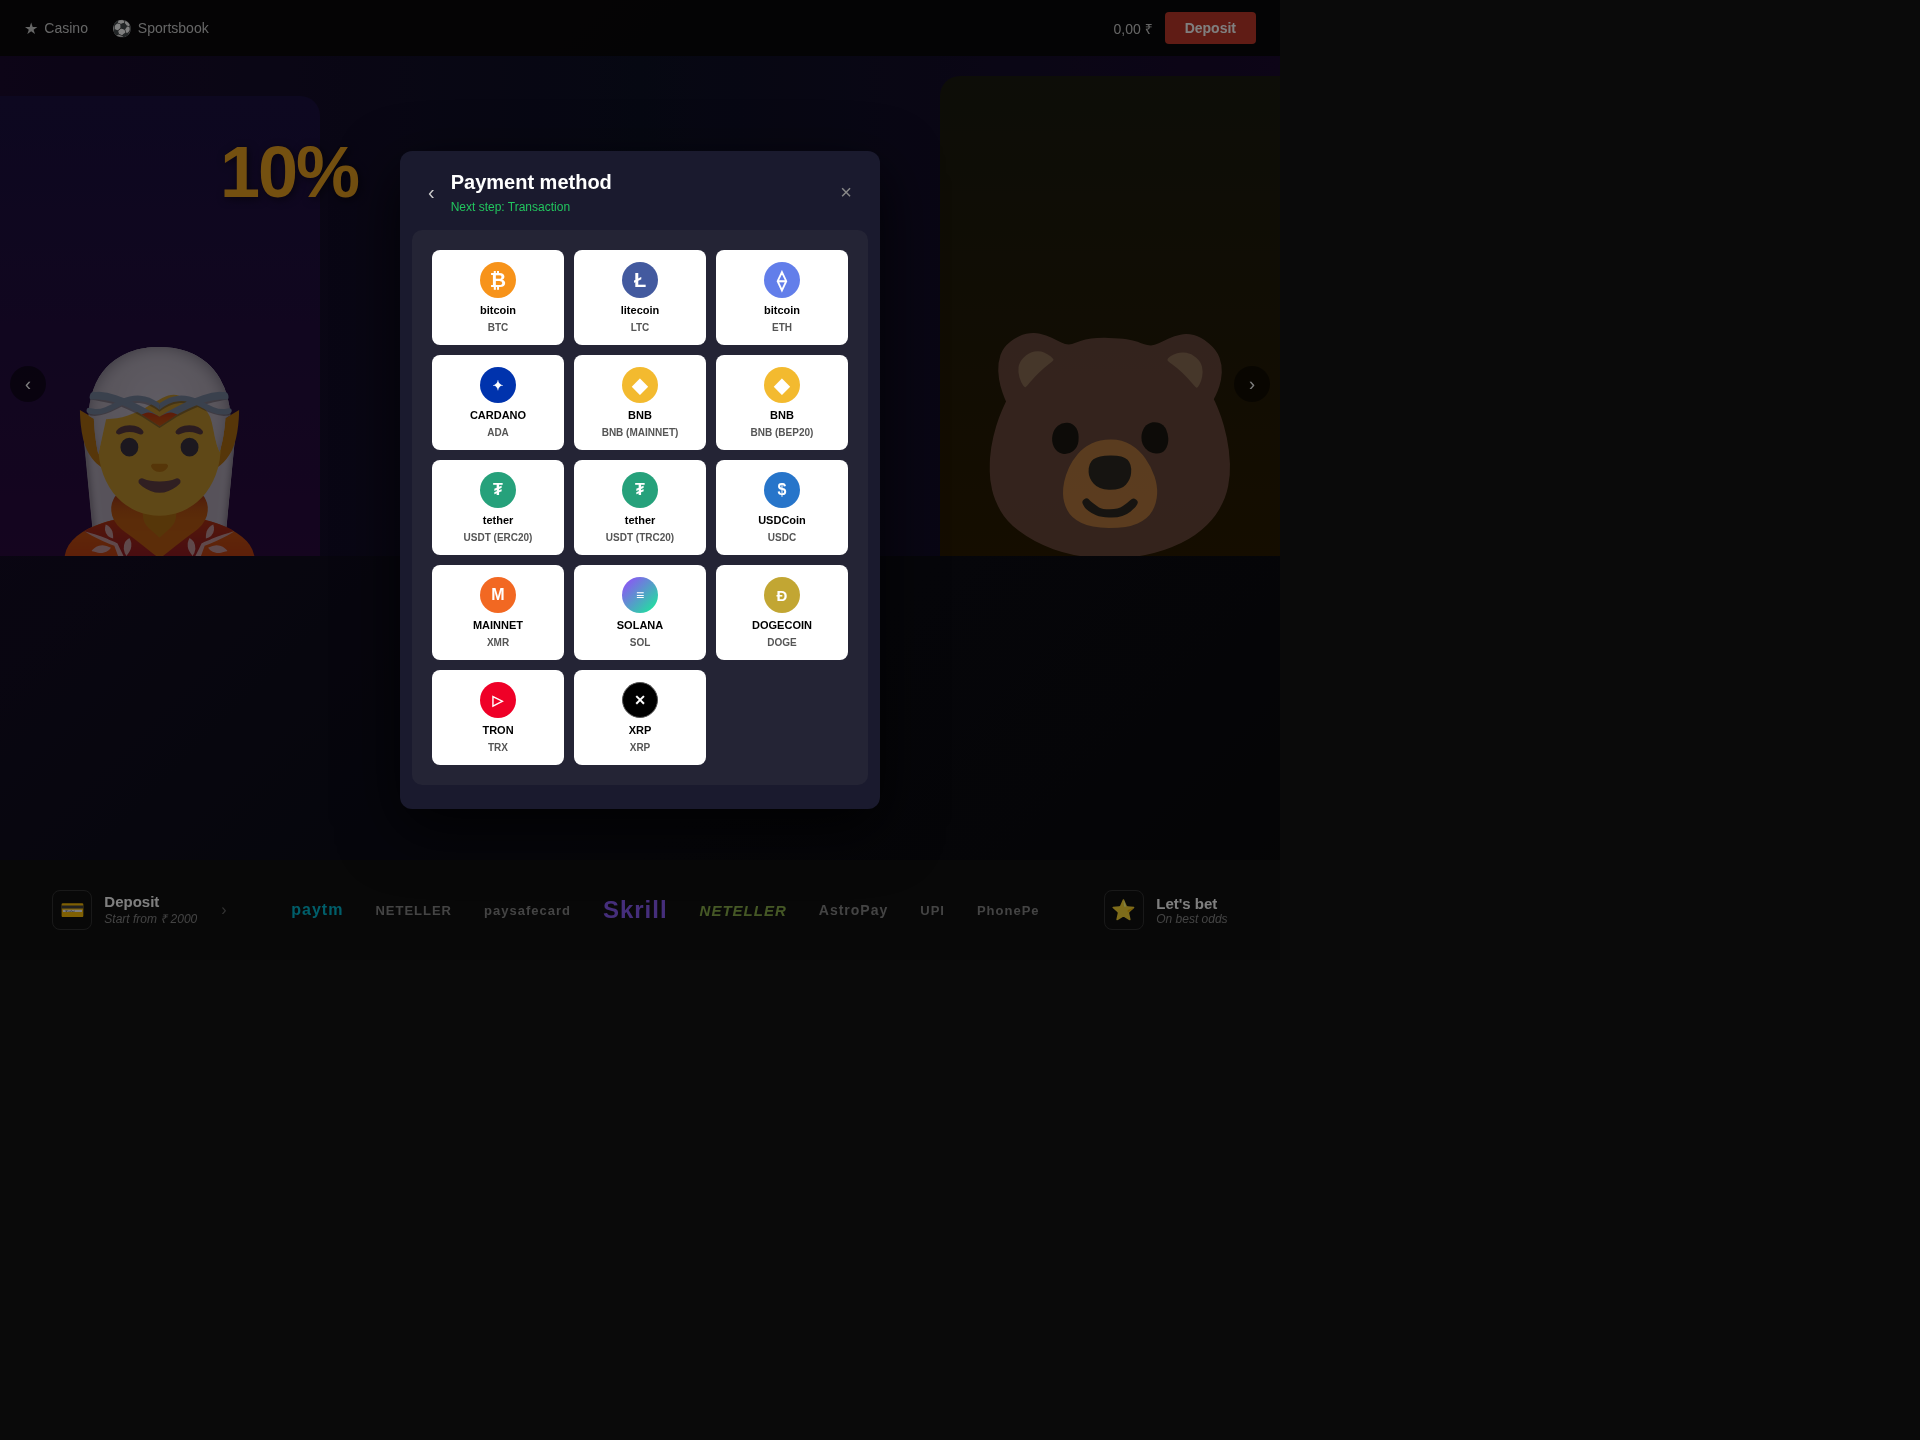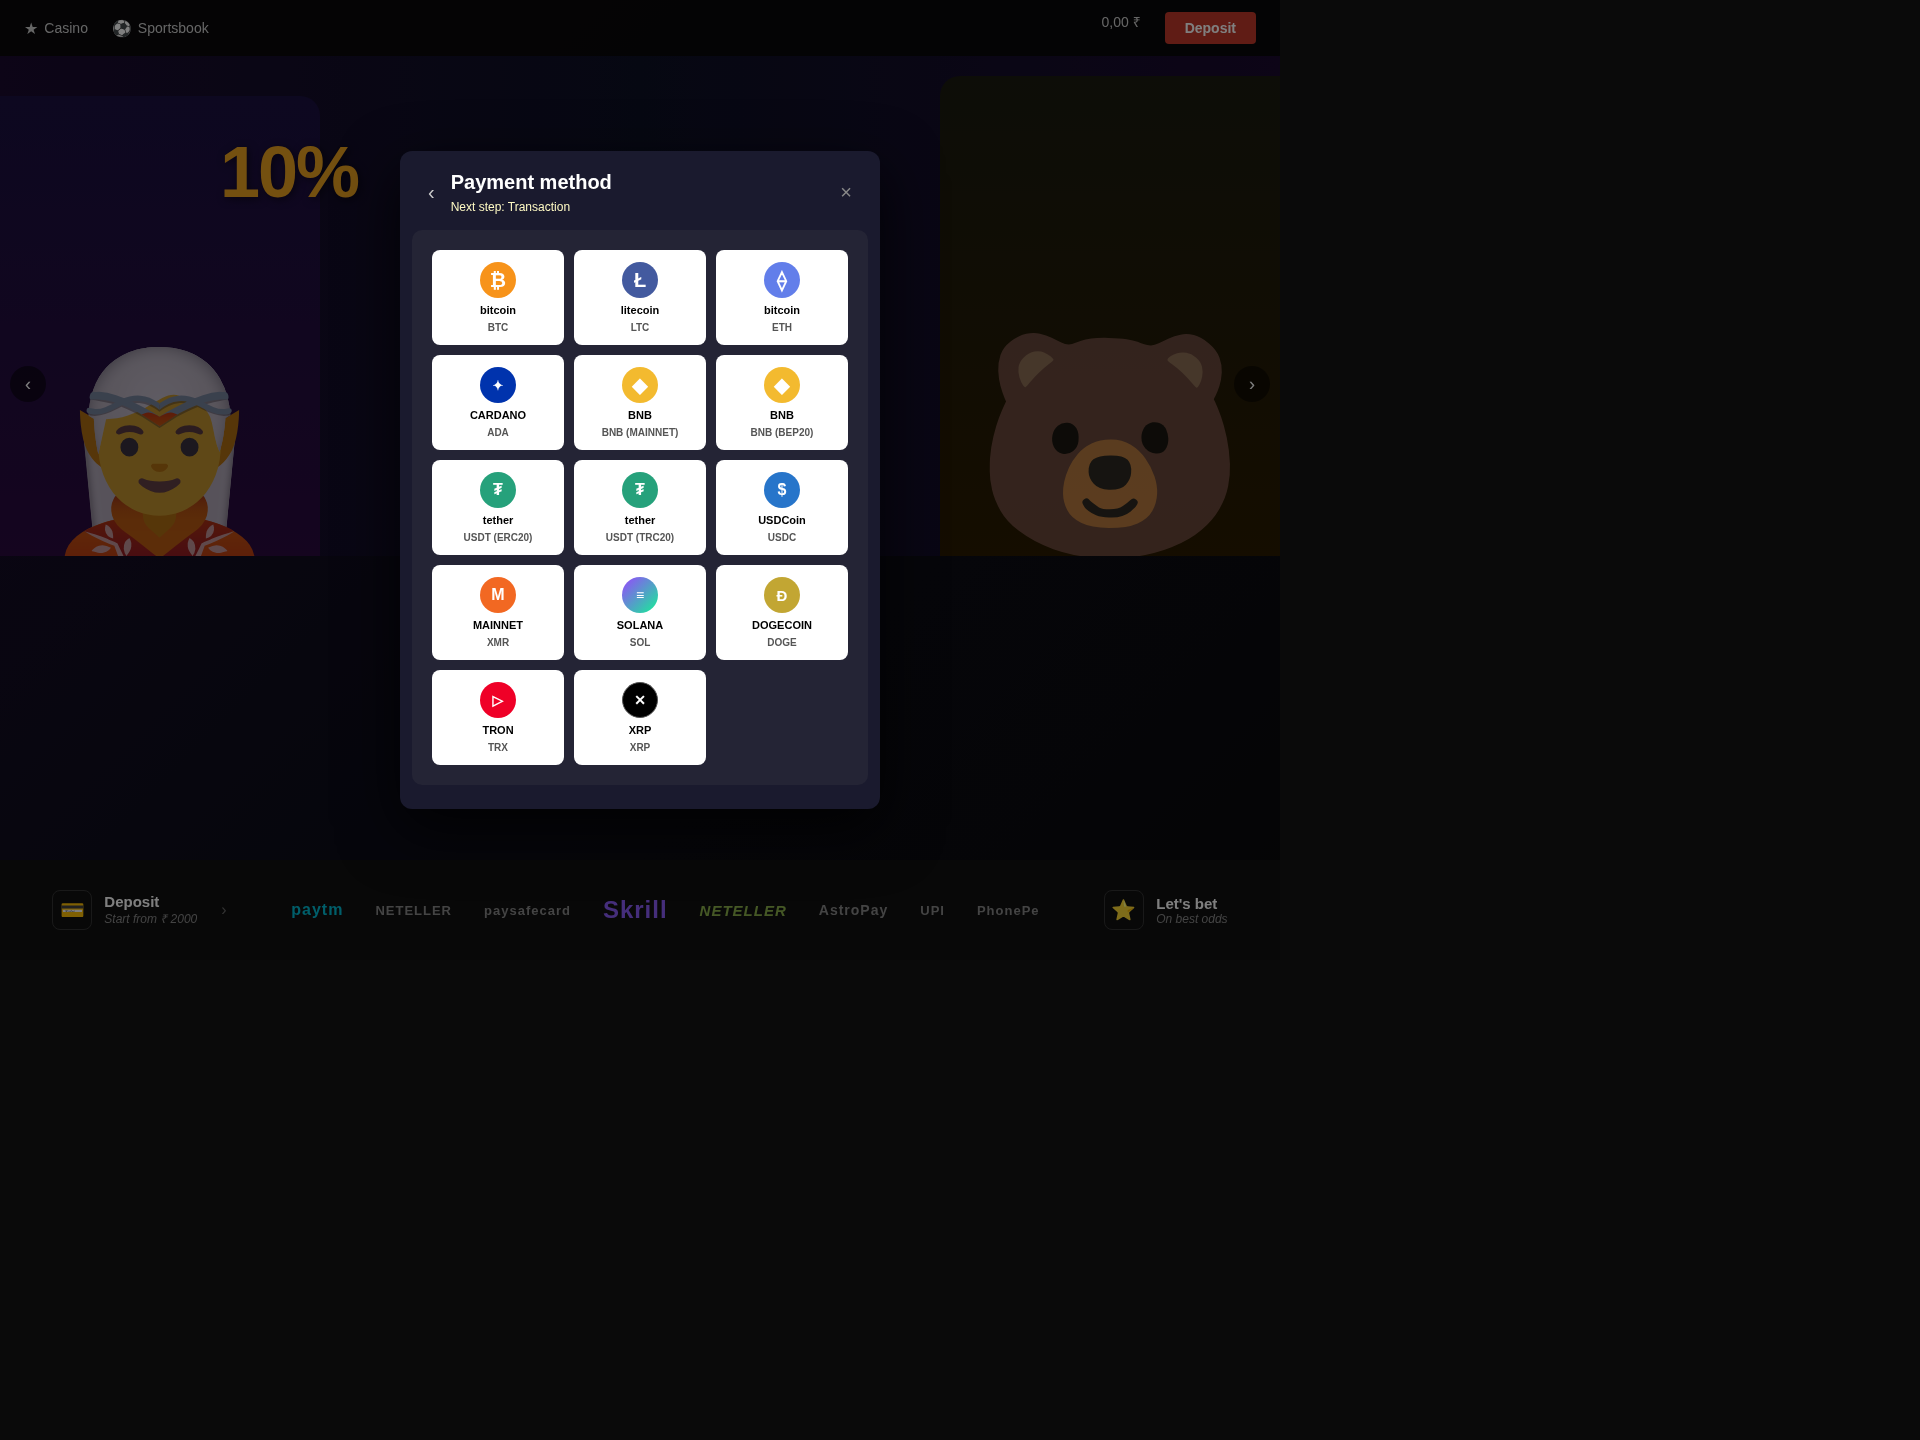--- a/index.html
+++ b/index.html
@@ -40,22 +40,22 @@
       align-items: center;
       gap: 6px;
       color: #ccc;
       font-size: 14px;
       cursor: pointer;
     }
     .nav-item .icon { font-size: 16px; }
     .nav-right {
       margin-left: auto;
       display: flex;
-      align-items: flex-start;
-      gap: 24px;
+      align-items: center;
+      gap: 12px;
     }
     .balance {
       color: #ccc;
       font-size: 14px;
     }
     .deposit-btn {
       background: #c0392b;
       color: #fff;
       border: none;
       padding: 8px 20px;
@@ -249,21 +249,21 @@
       cursor: pointer;
       padding: 4px;
     }
     .modal-title-block { flex: 1; }
     .modal-title {
       color: #fff;
       font-size: 20px;
       font-weight: 700;
     }
     .modal-subtitle {
-      color: #fef9c3;
+      color: #22c55e;
       font-size: 12px;
       margin-top: 6px;
     }
     .close-btn {
       background: none;
       border: none;
       color: #888;
       font-size: 20px;
       cursor: pointer;
       padding: 4px;

